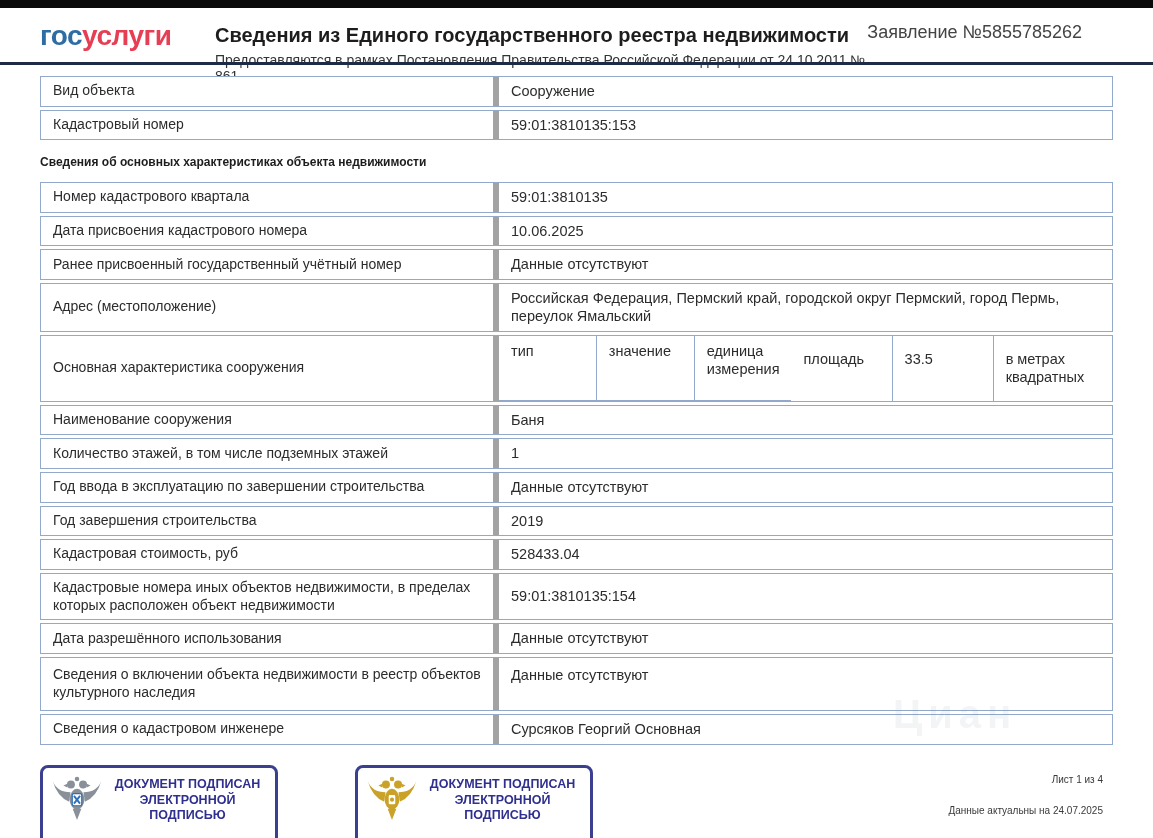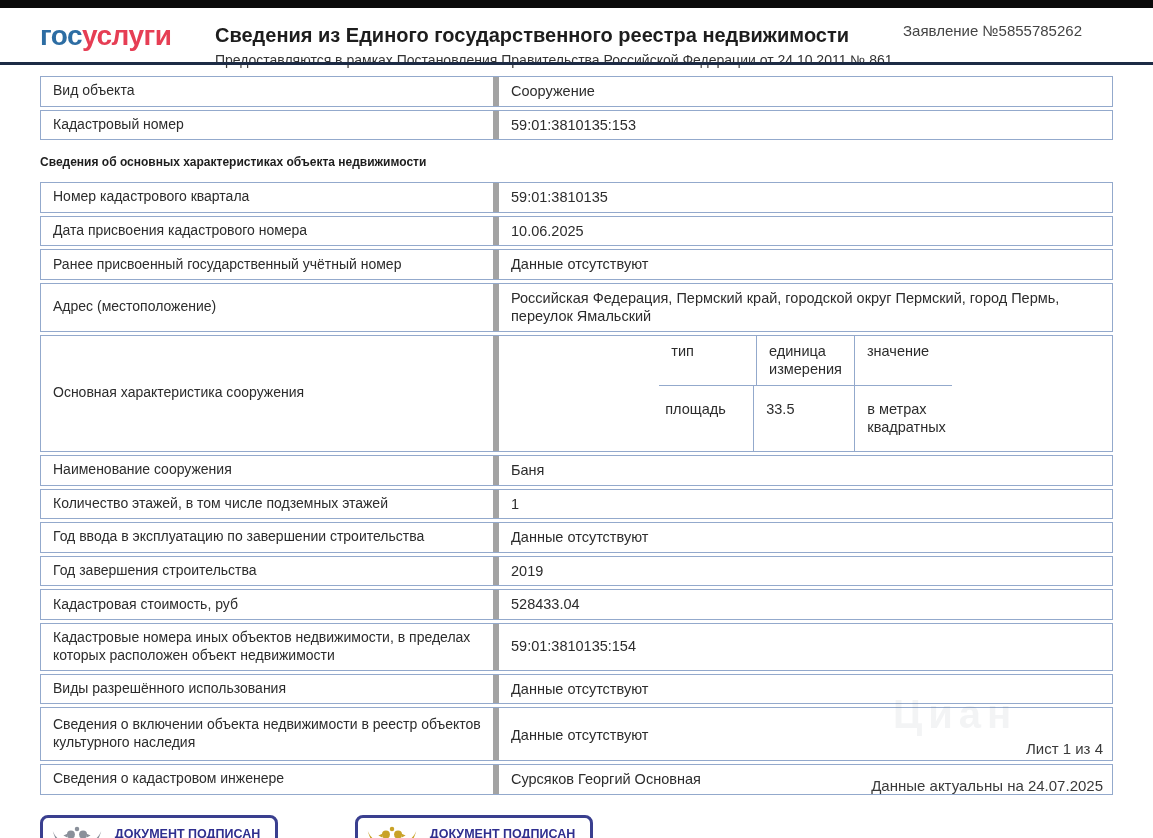--- a/index.html
+++ b/index.html
@@ -10,54 +10,54 @@
   }
   .topbar { position:absolute; top:0; left:0; width:1153px; height:8px; background:#0a0a0a; }
 
   header { position:absolute; top:8px; left:0; width:1122px; height:54px; display:flex; align-items:flex-start; }
   .logo { width:215px; padding:12px 0 0 40px; font-size:28px; font-weight:bold; letter-spacing:-0.5px; white-space:nowrap; }
   .logo .lb { color:#2d6da3; }
   .logo .lr { color:#e63e54; }
   .htext { flex:1; padding-top:16px; }
   .doc-title { font-size:20px; font-weight:bold; color:#1d1d1d; }
   .doc-subtitle { font-size:14px; color:#333; margin-top:5px; }
-  .appnum { padding:14px 40px 0 0; font-size:15px; color:#444; white-space:nowrap; }
+  .appnum { padding:14px 40px 0 0; font-size:18px; color:#444; white-space:nowrap; }
 
   .hrule { position:absolute; top:62px; left:0; width:1153px; height:3px; background:#1d2b45; }
 
   .content { position:absolute; top:76px; left:40px; width:1073px; }
 
   .tbl { width:100%; }
   .row { display:flex; align-items:center; border:1px solid #93a9cc; background:#fff; margin-bottom:3px; }
   .cl { width:458px; flex:none; align-self:stretch; display:flex; align-items:center;
         padding:5px 12px; border-right:6px solid #a3a3a3; font-size:14px; line-height:1.28; }
   .cv { flex:1; padding:5px 12px; font-size:14.5px; line-height:1.28; }
-  .row.tall { min-height:54px; align-items:center; }
+  .row.tall { min-height:54px; align-items:flex-start; }
   .row.tall .cv { padding-top:8px; }
   .row.tall .cl { align-items:center; }
 
   
   .row.crow { align-items:stretch; }
-  .cv.sub { padding:0; display:flex; flex-direction:column;align-items:center; }
+  .cv.sub { padding:0; display:flex; flex-direction:row; }
   .srow { display:flex; }
   .srow > div { flex:1; padding:6px 12px; font-size:14.5px; border-right:1px solid #93a9cc; }
   .srow > div:last-child { border-right:none; }
   .srow.shead { border-bottom:1px solid #93a9cc; }
   .srow.sdata > div { padding-top:14px; padding-bottom:14px; }
 
   h2.section { font-size:12px; font-weight:bold; color:#1d1d1d; margin:15px 0 13px 0; }
 
   .stamps { display:flex; gap:77px; margin-top:20px; }
   .stamp { width:238px; min-height:100px; border:3px solid #3a3f8f; border-radius:8px;
            padding:7px 9px 7px 7px; background:#fff; }
   .stamp-top { display:flex; align-items:center; gap:5px; }
   .emblem { width:54px; height:52px; flex:none; }
   .stamp-title { flex:1; text-align:center; font-weight:bold; font-size:12.5px; color:#2f2f8f; line-height:1.25; }
 
-  .page-footer { position:absolute; right:50px; top:740px; text-align:right; font-size:15px; color:#3a3a3a; }
+  .page-footer { position:absolute; right:50px; top:774px; text-align:right; font-size:10px; color:#3a3a3a; }
   .page-footer .sheet { margin-bottom:20px; }
 
   .watermark { position:absolute; left:845px; top:692px; font-size:40px; font-weight:bold;
                color:rgba(90,105,120,0.07); letter-spacing:6px; pointer-events:none;margin-left:48px; }
 </style>
 </head>
 <body>
 
 <div class="topbar"></div>
 
@@ -105,22 +105,22 @@
     <div class="row">
       <div class="cl">Адрес (местоположение)</div>
       <div class="cv">Российская Федерация, Пермский край, городской округ Пермский, город Пермь, переулок Ямальский</div>
     </div>
 
     <div class="row crow">
       <div class="cl">Основная характеристика сооружения</div>
       <div class="cv sub">
         <div class="srow shead">
           <div>тип</div>
+          <div>значение</div>
           <div>единица измерения</div>
-          <div>значение</div>
         </div>
         <div class="srow sdata">
           <div>площадь</div>
           <div>33.5</div>
           <div>в метрах квадратных</div>
         </div>
       </div>
     </div>
 
     <div class="row">
@@ -141,21 +141,21 @@
     </div>
     <div class="row">
       <div class="cl">Кадастровая стоимость, руб</div>
       <div class="cv">528433.04</div>
     </div>
     <div class="row">
       <div class="cl">Кадастровые номера иных объектов недвижимости, в пределах которых расположен объект недвижимости</div>
       <div class="cv">59:01:3810135:154</div>
     </div>
     <div class="row">
-      <div class="cl">Виды разрешённого использования</div>
+      <div class="cl">Дата разрешённого использования</div>
       <div class="cv">Данные отсутствуют</div>
     </div>
     <div class="row tall">
       <div class="cl">Сведения о включении объекта недвижимости в реестр объектов культурного наследия</div>
       <div class="cv">Данные отсутствуют</div>
     </div>
     <div class="row">
       <div class="cl">Сведения о кадастровом инженере</div>
       <div class="cv">Сурсяков Георгий Основная</div>
     </div>

